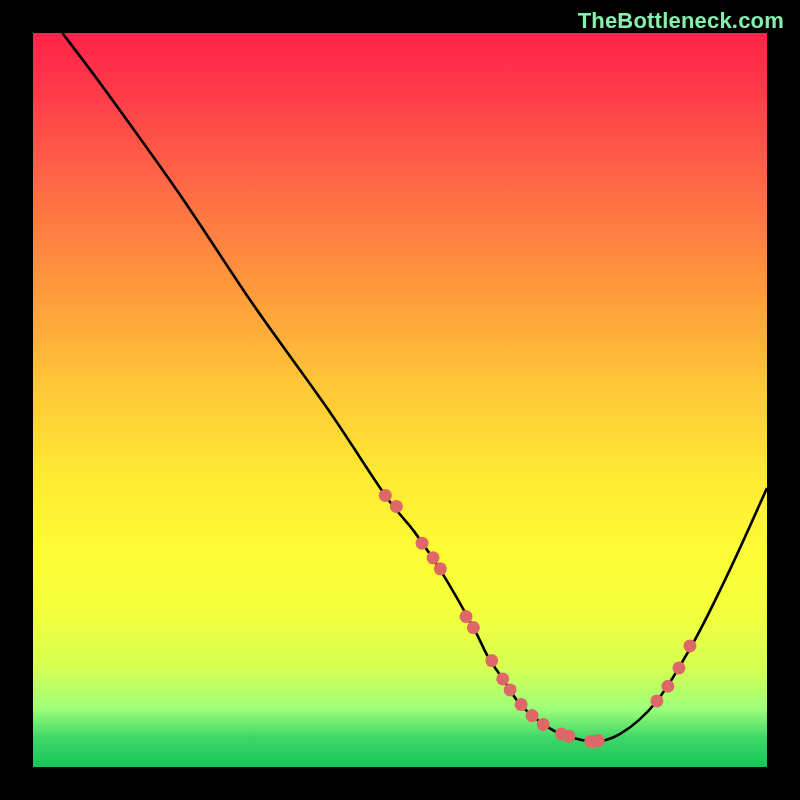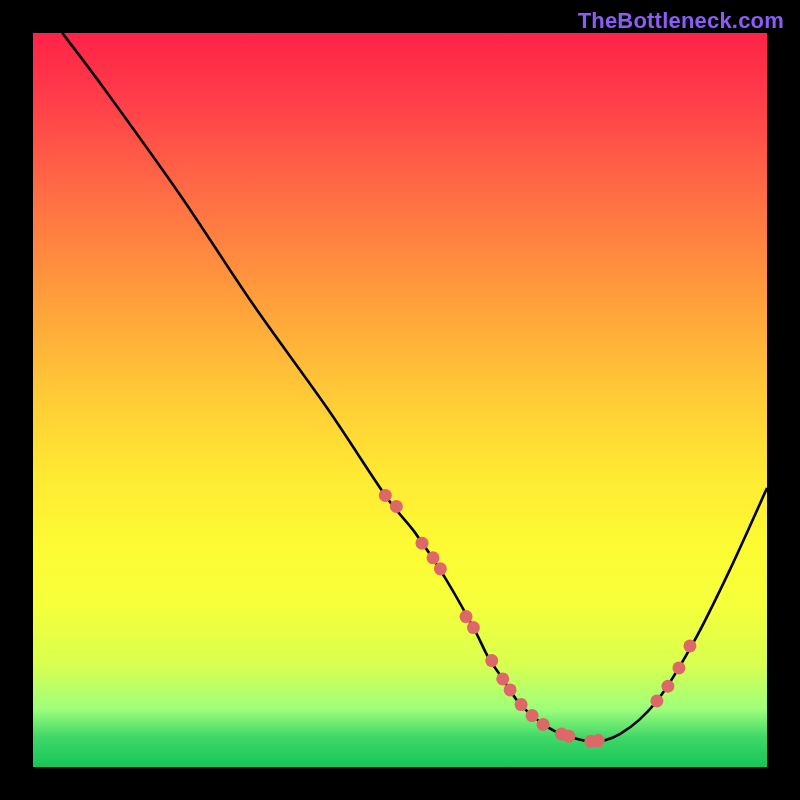--- a/index.html
+++ b/index.html
@@ -37,21 +37,21 @@
       #3fd768 96%,
       #17c558 100%
     );
   }
   .watermark {
     position: absolute;
     top: 8px;
     right: 16px;
     font-size: 22px;
     font-weight: bold;
-    color: #8b5cf6;
+    color: #86efac;
     letter-spacing: 0.2px;
   }
   svg.overlay {
     position: absolute;
     left: 33px;
     top: 33px;
     width: 734px;
     height: 734px;
   }
 </style>

